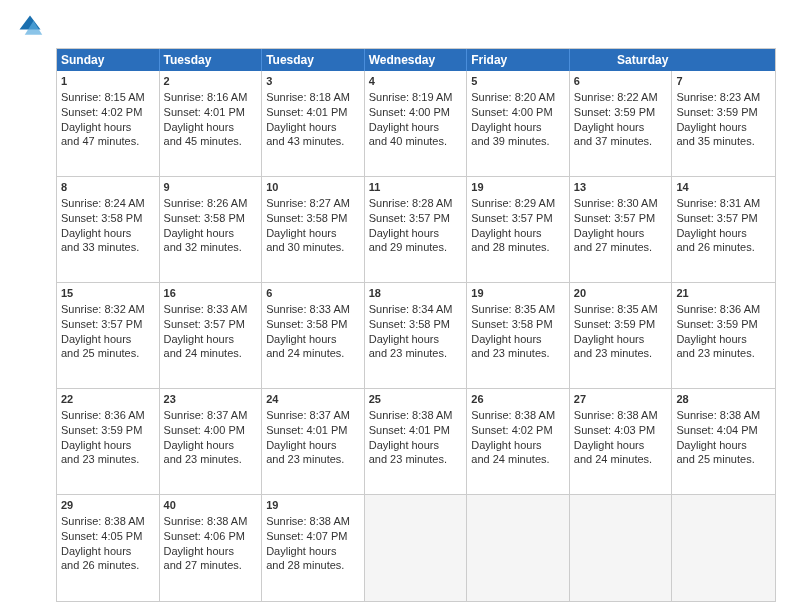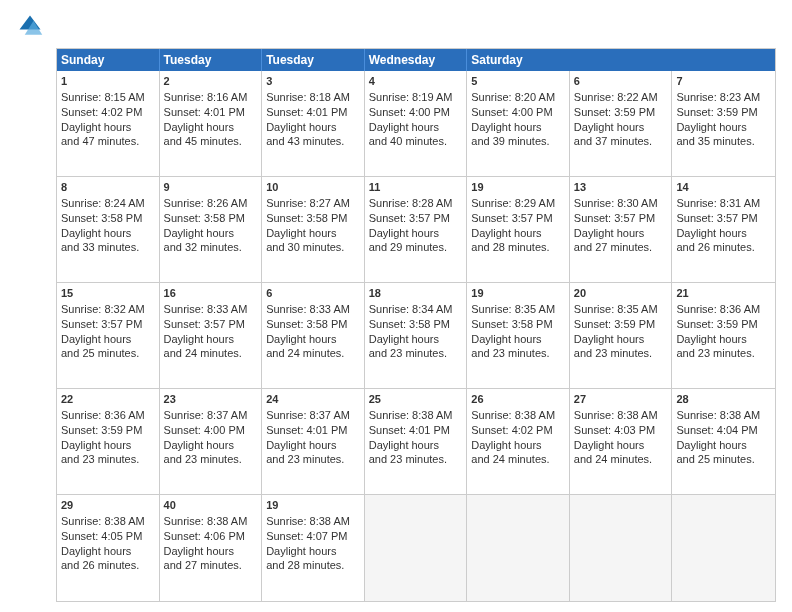--- a/index.html
+++ b/index.html
@@ -64,21 +64,21 @@
       background: #2a6ebb;
     }
     .cal-header-cell {
       color: #fff;
       font-size: 12px;
       font-weight: bold;
       padding: 4px 4px;
       text-align: left;
       border-right: 1px solid #4a8edb;
     }
-    .cal-header-cell:last-child { border-right: none; }
+    .cal-header-cell:last-child { border-right: none; text-align: right; }
     .cal-body {
       flex: 1;
       display: grid;
       grid-template-rows: repeat(5, 1fr);
     }
     .cal-row {
       display: grid;
       grid-template-columns: repeat(7, 1fr);
       border-bottom: 1px solid #ccc;
     }
@@ -124,20 +124,21 @@
       <div class="subtitle"></div>
     </div>
   </div>
 
   <div class="calendar">
     <div class="cal-header">
       <div class="cal-header-cell">Sunday</div>
       <div class="cal-header-cell">Tuesday</div>
       <div class="cal-header-cell">Tuesday</div>
       <div class="cal-header-cell">Wednesday</div>
+      <div class="cal-header-cell">Friday</div>
       <div class="cal-header-cell">Saturday</div>
     </div>
     <div class="cal-body" id="cal-body">
     <div class="cal-row">
           <div class="cal-cell">
             <div class="day-num">1</div>
 <div class="cell-text">Sunrise: 8:15 AM<br>Sunset: 4:02 PM<br>Daylight hours<br>and 47 minutes.</div>
           </div>
           <div class="cal-cell">
             <div class="day-num">2</div>

